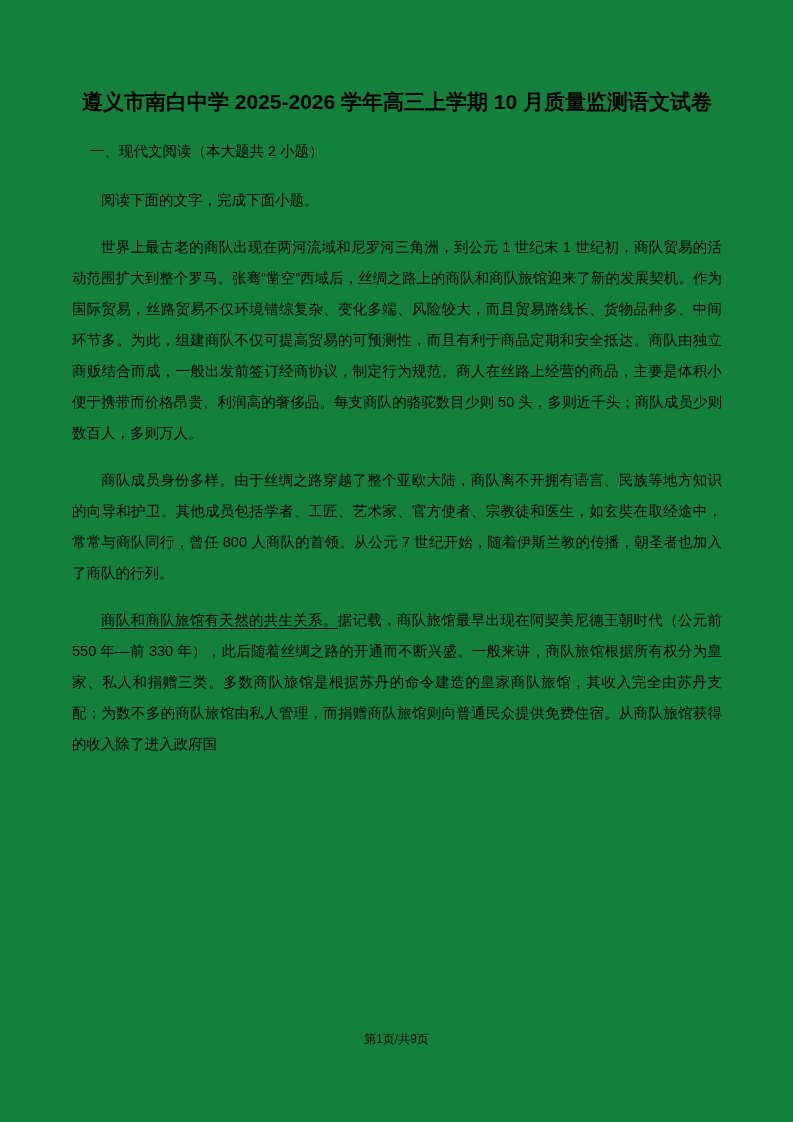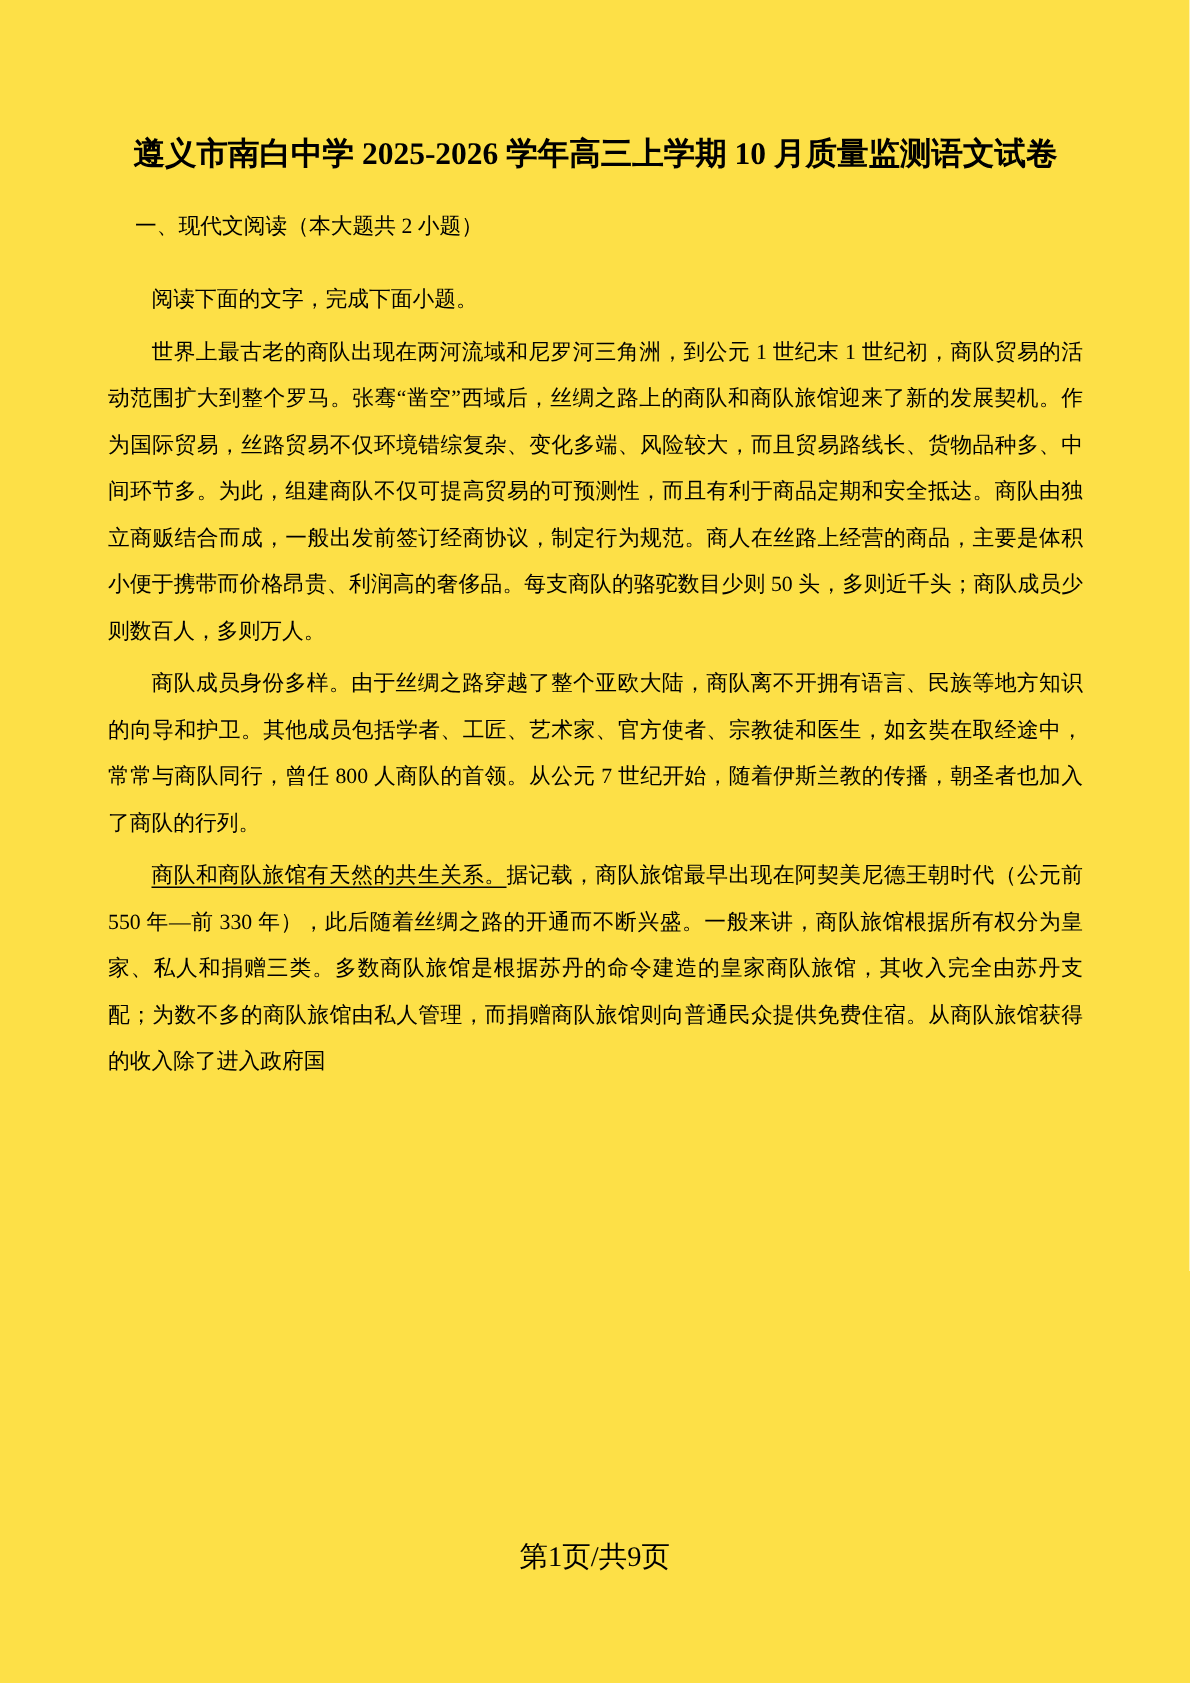--- a/index.html
+++ b/index.html
@@ -4,58 +4,58 @@
 <style>
   html, body {
     margin: 0;
     padding: 0;
     background: #ffffff;
   }
   .page {
     position: relative;
     width: 793px;
     height: 1122px;
-    background: #fde047;
+    background: #15803d;
     box-sizing: border-box;
     padding: 86px 71px 0 72px;
     overflow: hidden;
-    font-family: Liberation Serif, serif;
+    font-family: Liberation Sans, sans-serif;
     color: #000000;
   }
   .doc-title {
     font-size: 21px;
     font-weight: bold;
     text-align: center;
     line-height: 32px;
     margin: 0 0 10px 0;
   }
   .section-heading {
     font-size: 14.5px;
     line-height: 31px;
     margin: 18px;
     text-align: left;
   }
   .para {
     font-size: 14.5px;
     line-height: 31px;
-    margin: 4px 0 3px 0;
+    margin: 16px 0 3px 0;
     text-indent: 2em;
     text-align: justify;
   }
   .underline {
     text-decoration: underline;
     text-underline-offset: 3px;
   }
   .footer {
     position: absolute;
     left: 0;
     right: 0;
     bottom: 74px;
     text-align: center;
-    font-size: 19px;
+    font-size: 12px;
     line-height: 18px;
   }
 </style>
 </head>
 <body>
 
 <div class="page">
 
   <h1 class="doc-title">遵义市南白中学 2025-2026 学年高三上学期 10 月质量监测语文试卷</h1>
 

